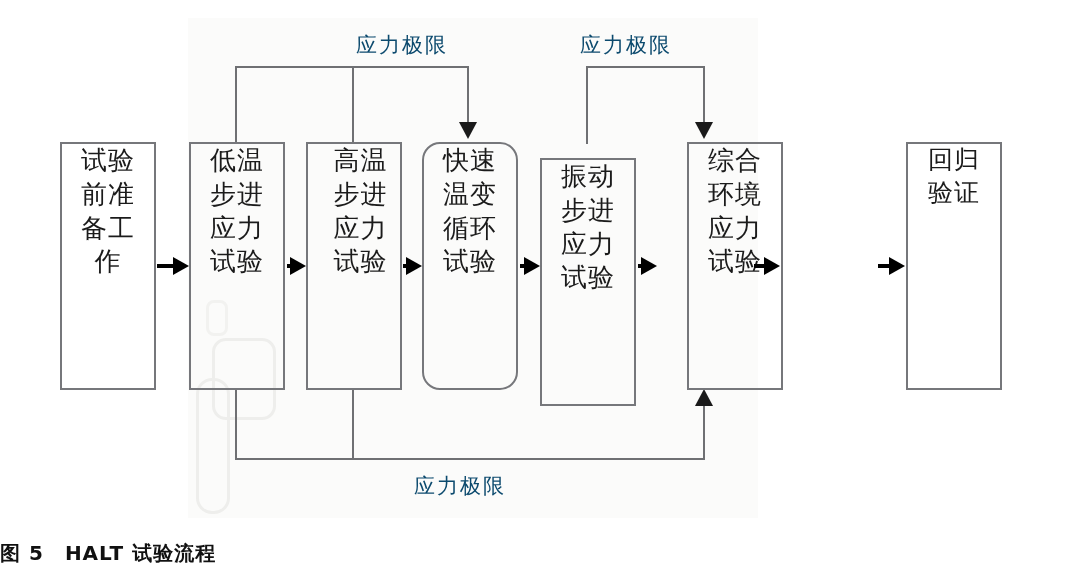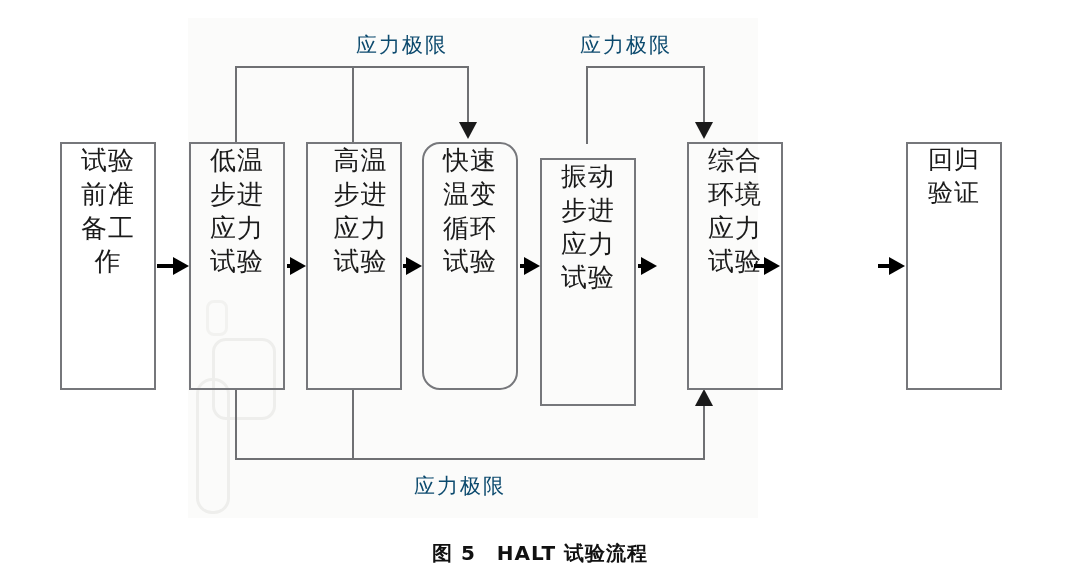--- a/index.html
+++ b/index.html
@@ -108,21 +108,21 @@
     color: #0c4a6e;
     letter-spacing: 2px;
     white-space: nowrap;
     font-family: "DejaVu Sans", "Liberation Sans", sans-serif;
   }
   .caption {
     position: absolute;
     left: 0;
     top: 540px;
     width: 1080px;
-    text-align: center;
+    text-align: left;
     font-size: 20px;
     font-weight: bold;
     color: #111111;
     letter-spacing: 1px;
     font-family: "DejaVu Sans", "Liberation Sans", sans-serif;
   }
 </style>
 </head>
 <body>
 

